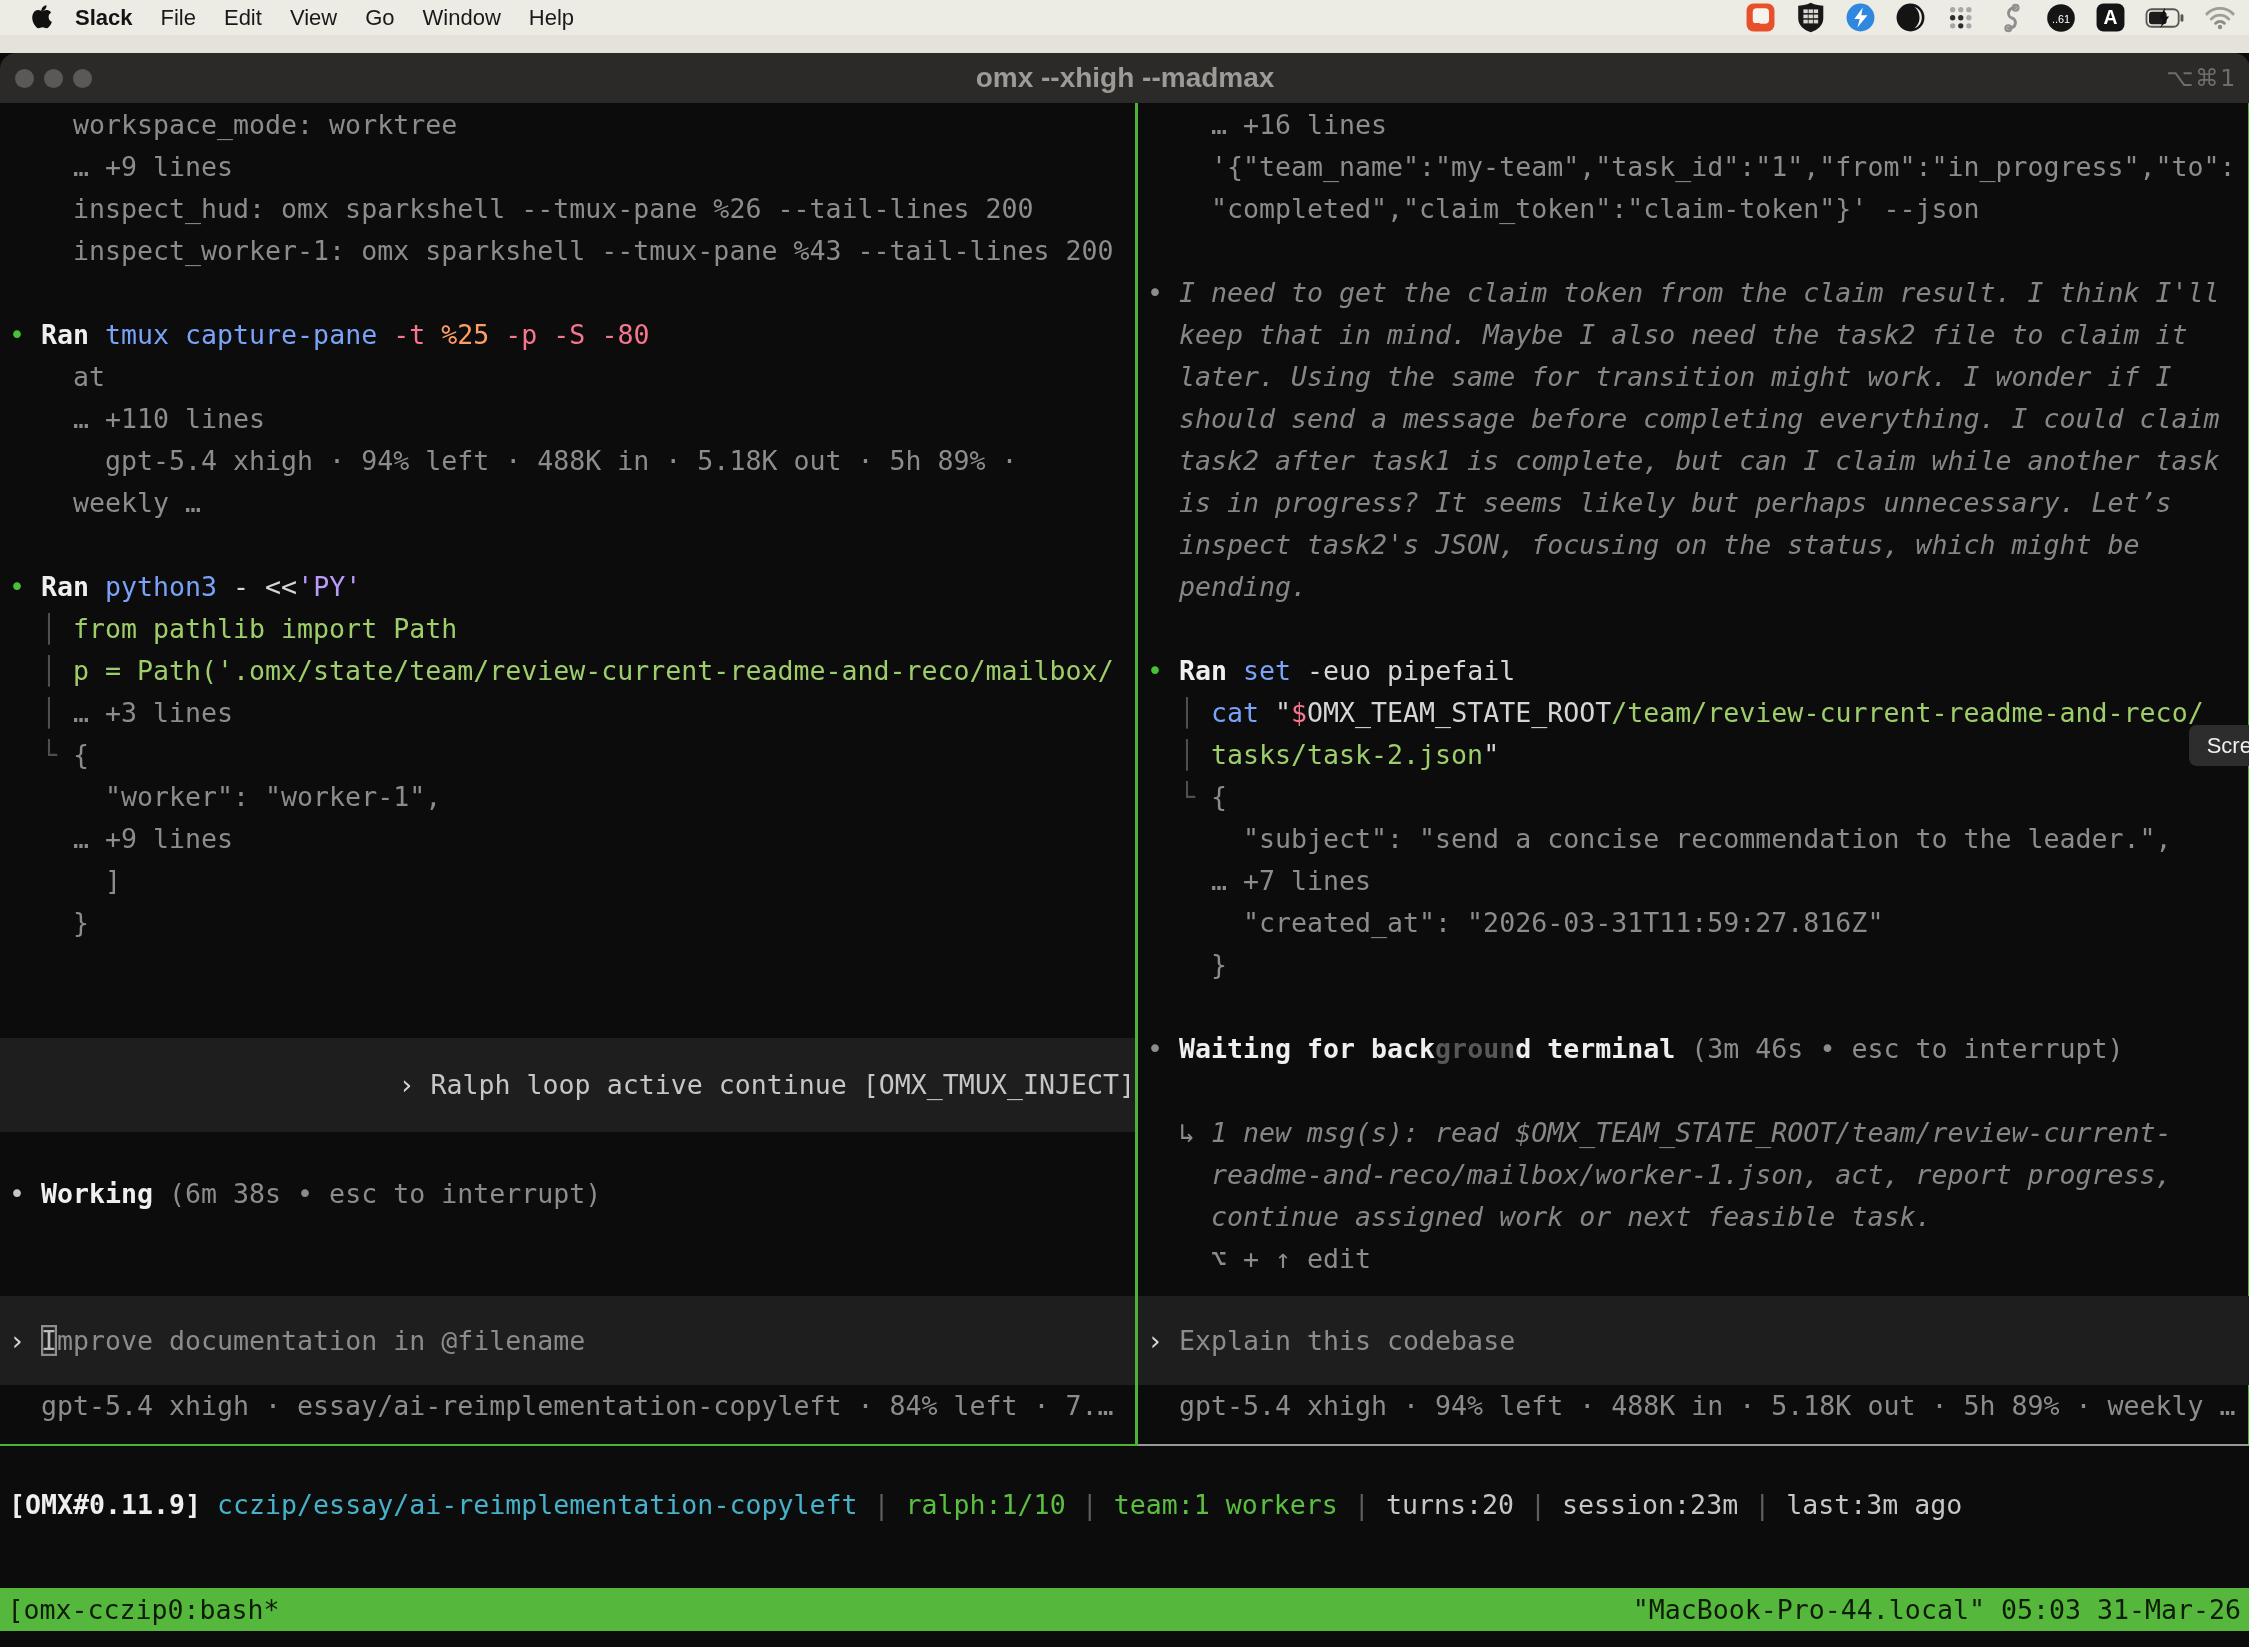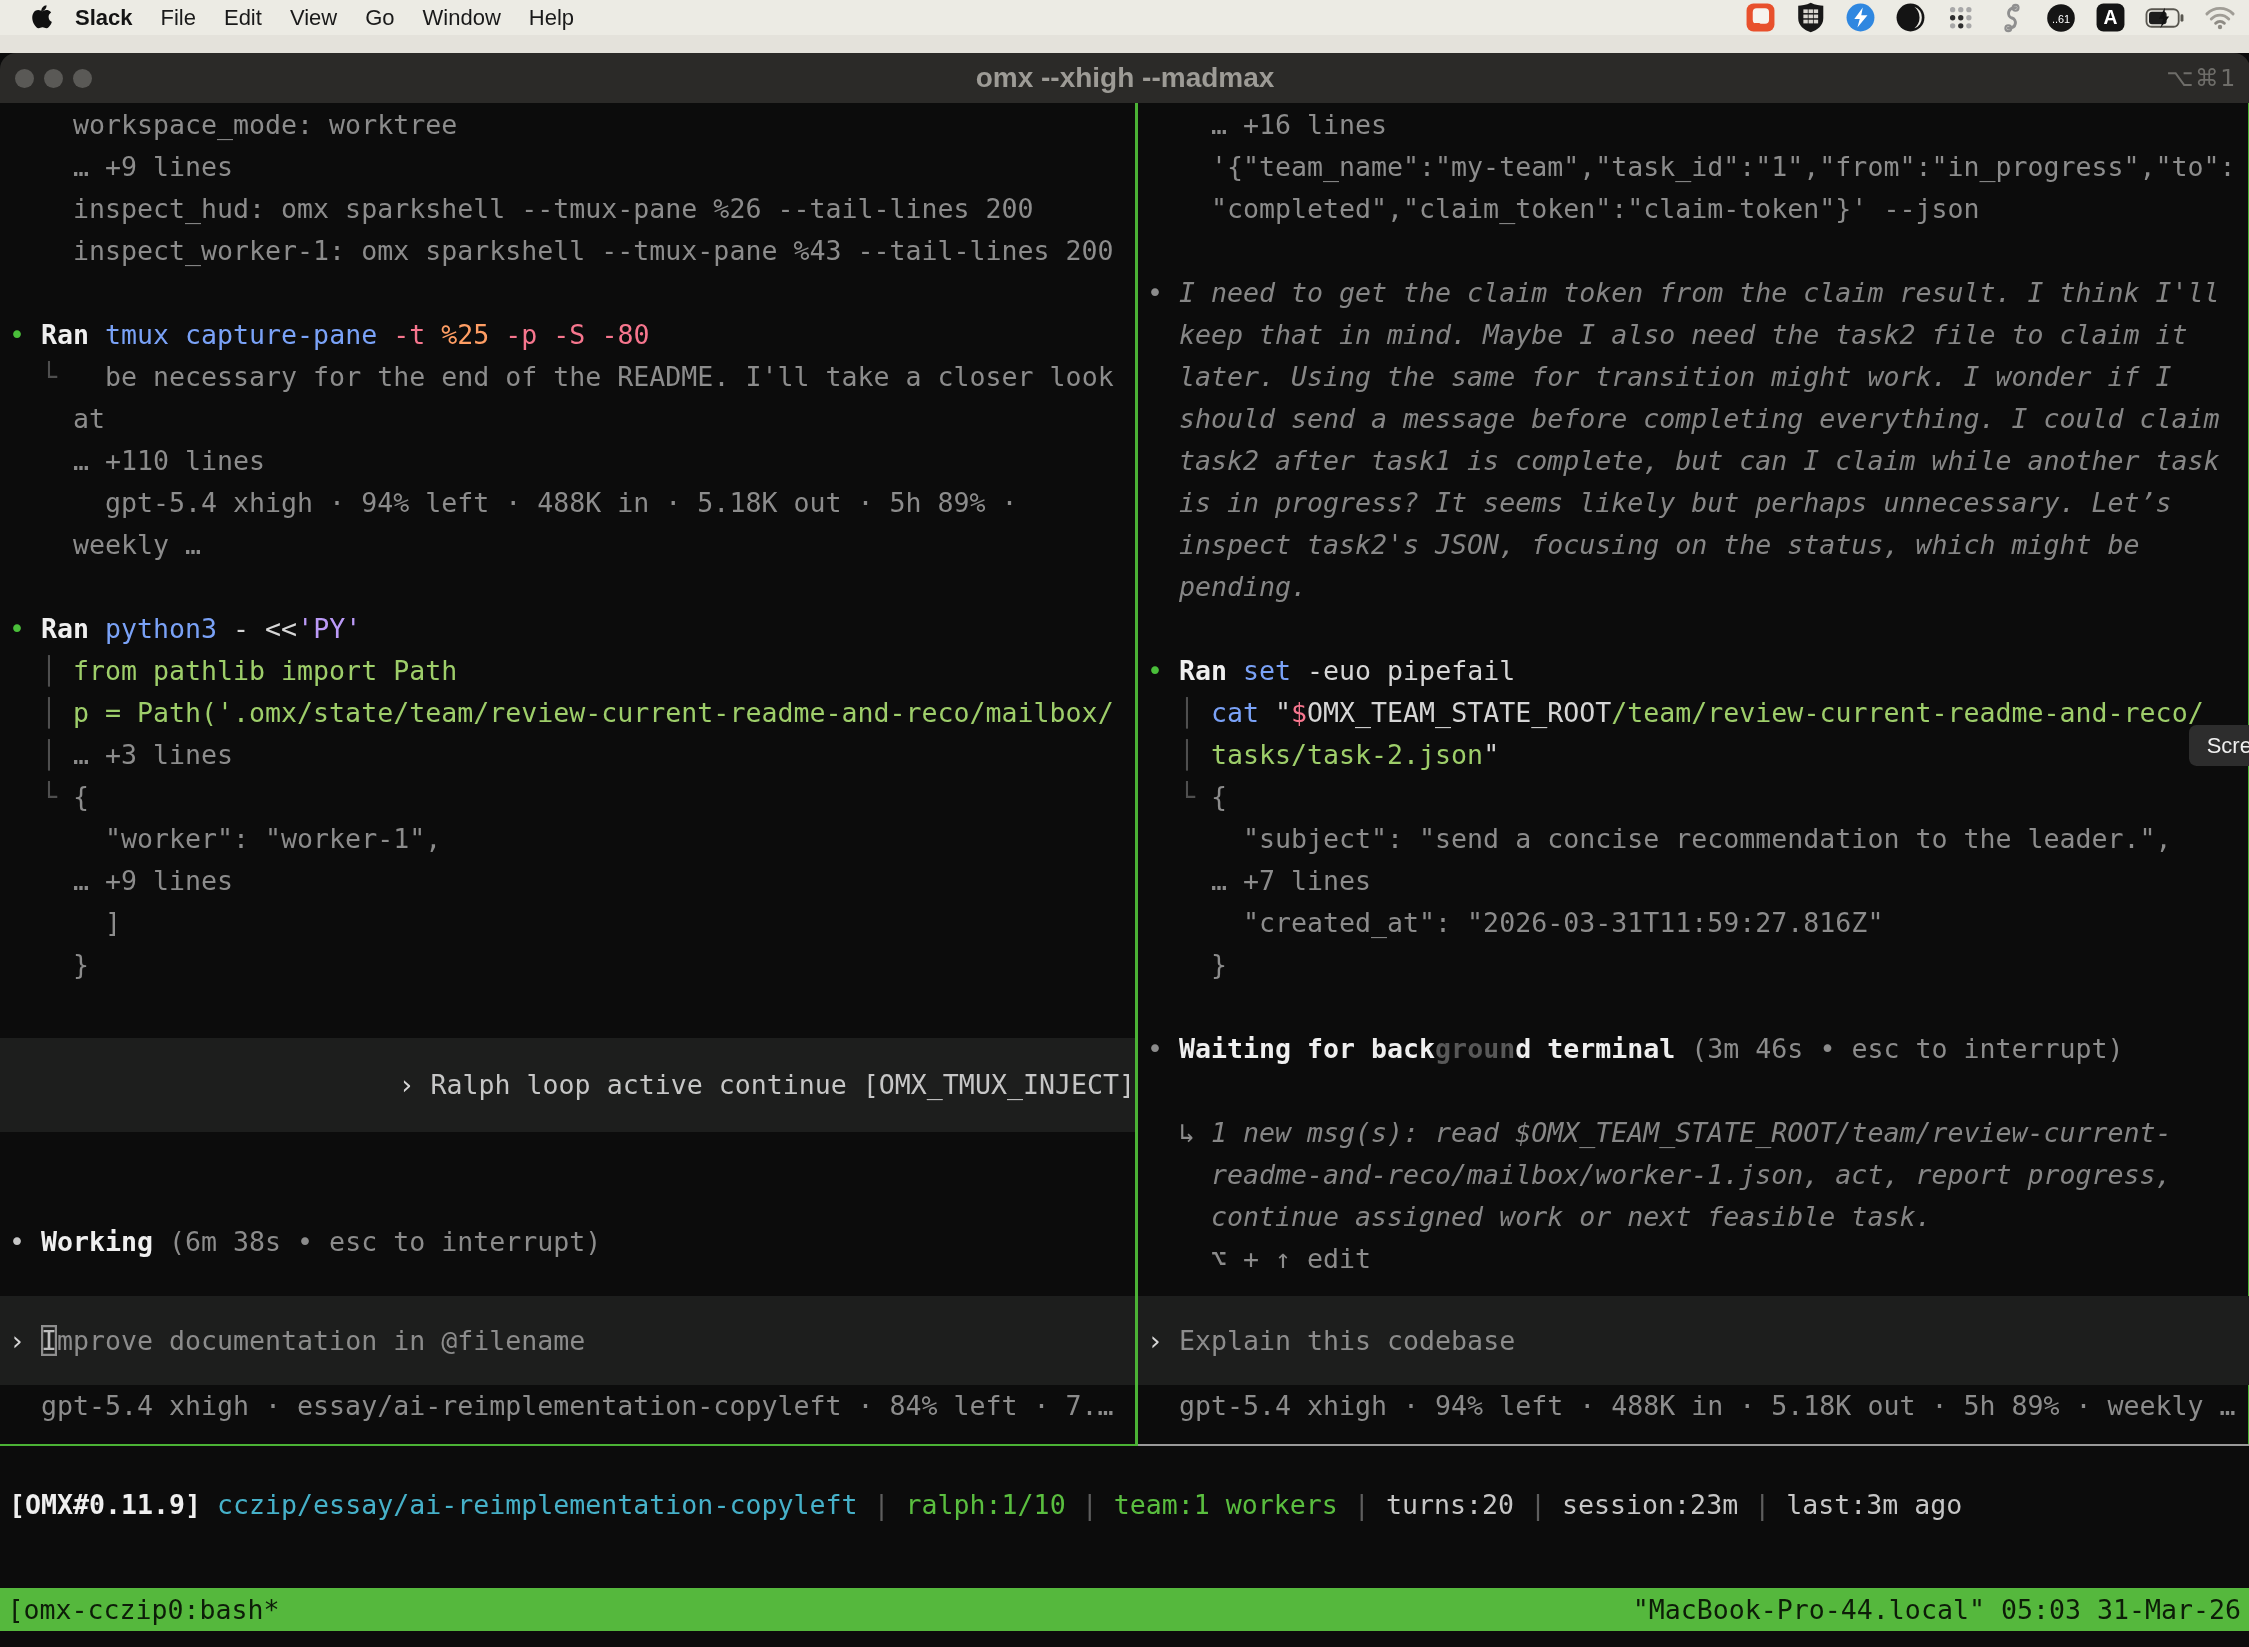--- a/index.html
+++ b/index.html
@@ -183,21 +183,20 @@
   <div class="term">
 
     <div class="pane pane-left">
       <div class="rows">
           <div class="trow"><span class="s-g">    workspace_mode: worktree</span></div>
           <div class="trow"><span class="s-g">    … +9 lines</span></div>
           <div class="trow"><span class="s-g">    inspect_hud: omx sparkshell --tmux-pane %26 --tail-lines 200</span></div>
           <div class="trow"><span class="s-g">    inspect_worker-1: omx sparkshell --tmux-pane %43 --tail-lines 200</span></div>
           <div class="trow"></div>
           <div class="trow"><span class="s-gb">• </span><span class="s-B">Ran</span><span class="s-w"> </span><span class="s-b">tmux capture-pane</span><span class="s-w"> </span><span class="s-r">-t</span><span class="s-w"> </span><span class="s-or">%25</span><span class="s-w"> </span><span class="s-r">-p</span><span class="s-w"> </span><span class="s-r">-S</span><span class="s-w"> </span><span class="s-r">-80</span></div>
-          <div class="trow"><span class="s-vl">  └   </span><span class="s-g">be necessary for the end of the README. I'll take a closer look</span></div>
           <div class="trow"><span class="s-g">    at</span></div>
           <div class="trow"><span class="s-g">    … +110 lines</span></div>
           <div class="trow"><span class="s-g">      gpt-5.4 xhigh · 94% left · 488K in · 5.18K out · 5h 89% ·</span></div>
           <div class="trow"><span class="s-g">    weekly …</span></div>
           <div class="trow"></div>
           <div class="trow"><span class="s-gb">• </span><span class="s-B">Ran</span><span class="s-w"> </span><span class="s-b">python3</span><span class="s-w"> - &lt;&lt;</span><span class="s-p">'PY'</span></div>
           <div class="trow"><span class="s-vl">  │ </span><span class="s-gr">from pathlib import Path</span></div>
           <div class="trow"><span class="s-vl">  │ </span><span class="s-gr">p = Path('.omx/state/team/review-current-readme-and-reco/mailbox/</span></div>
           <div class="trow"><span class="s-vl">  │ </span><span class="s-g">… +3 lines</span></div>
           <div class="trow"><span class="s-vl">  └ </span><span class="s-g">{</span></div>
@@ -205,21 +204,21 @@
           <div class="trow"><span class="s-g">    … +9 lines</span></div>
           <div class="trow"><span class="s-g">      ]</span></div>
           <div class="trow"><span class="s-g">    }</span></div>
           <div class="trow"></div>
         </div>
       <div class="band" style="top:935px;height:94px;justify-content:flex-end;">
         <div>
             <div class="trow"><span class="s-w">› </span><span class="s-st">Ralph loop active continue [OMX_TMUX_INJECT]</span></div>
           </div>
       </div>
-      <div class="absrow" style="top:1118px;">
+      <div class="absrow" style="top:1070px;">
           <div class="trow"><span class="s-st">• </span><span class="s-B">Working</span><span class="s-g"> </span><span class="s-g">(6m 38s • esc to interrupt)</span></div>
         </div>
       <div class="band" style="top:1193px;height:89px;">
         <div>
             <div class="trow"><span class="s-w">› </span><span class="s-cur">I</span><span class="s-g">mprove documentation in @filename</span></div>
           </div>
       </div>
       <div class="absrow" style="top:1282px;">
           <div class="trow"><span class="s-g">  gpt-5.4 xhigh · essay/ai-reimplementation-copyleft · 84% left · 7.…</span></div>
         </div>

